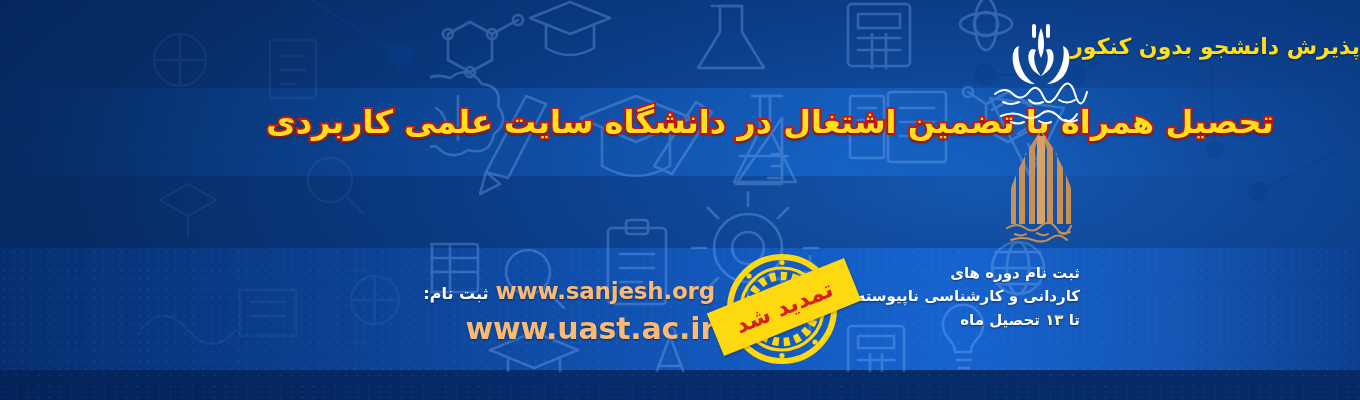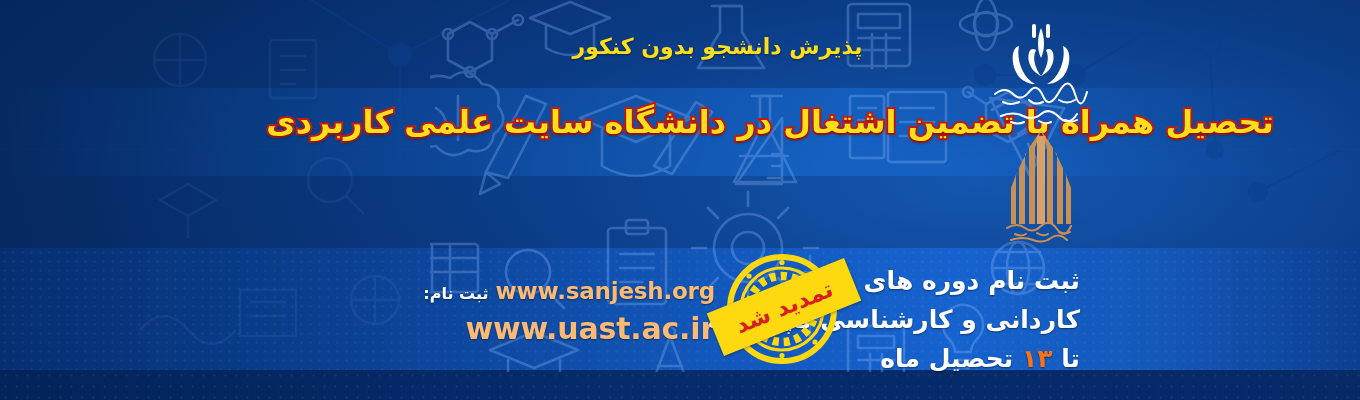--- a/index.html
+++ b/index.html
@@ -57,21 +57,20 @@
     background-size:11px 11px;
   }
 
   
   .bg-icons{position:absolute; left:430px; top:0; width:640px; height:372px; opacity:.30;}
   .bg-icons-left{position:absolute; left:120px; top:0; width:330px; height:372px; opacity:.12;}
 
   
   .line-top{
     position:absolute; top:34px; left:0; right:0;
-    text-align:center;
     padding-left:75px;
     color:#ffdf1b;
     font-size:22px;
     font-weight:bold;
     letter-spacing:.2px;
     text-shadow:0 1px 2px rgba(0,0,0,.45);
   }
 
   .headline-wrap{
     position:absolute; top:104px; left:0; right:0;
@@ -113,25 +112,25 @@
   }
   .url-row.row2 .url-value{font-size:30px;}
 
   
   .right-block{
     position:absolute; right:280px; top:262px;
     text-align:right; direction:rtl;
     color:#fff;
   }
   .right-line{
-    font-size:25px; font-weight:bold; line-height:1.55;
+    font-size:15px; font-weight:bold; line-height:1.55;
     white-space:nowrap;
     text-shadow:0 1px 2px rgba(0,0,0,.45);
   }
-  .hl-num{color:#f97316;}
+  .hl-num{color:#fef9c3;}
 
   
   .stamp{
     position:absolute; left:712px; top:248px;
     width:140px; height:122px;
   }
   .stamp-ribbon{
     position:absolute;
     left:-2px; top:36px;
     width:148px; height:46px;

